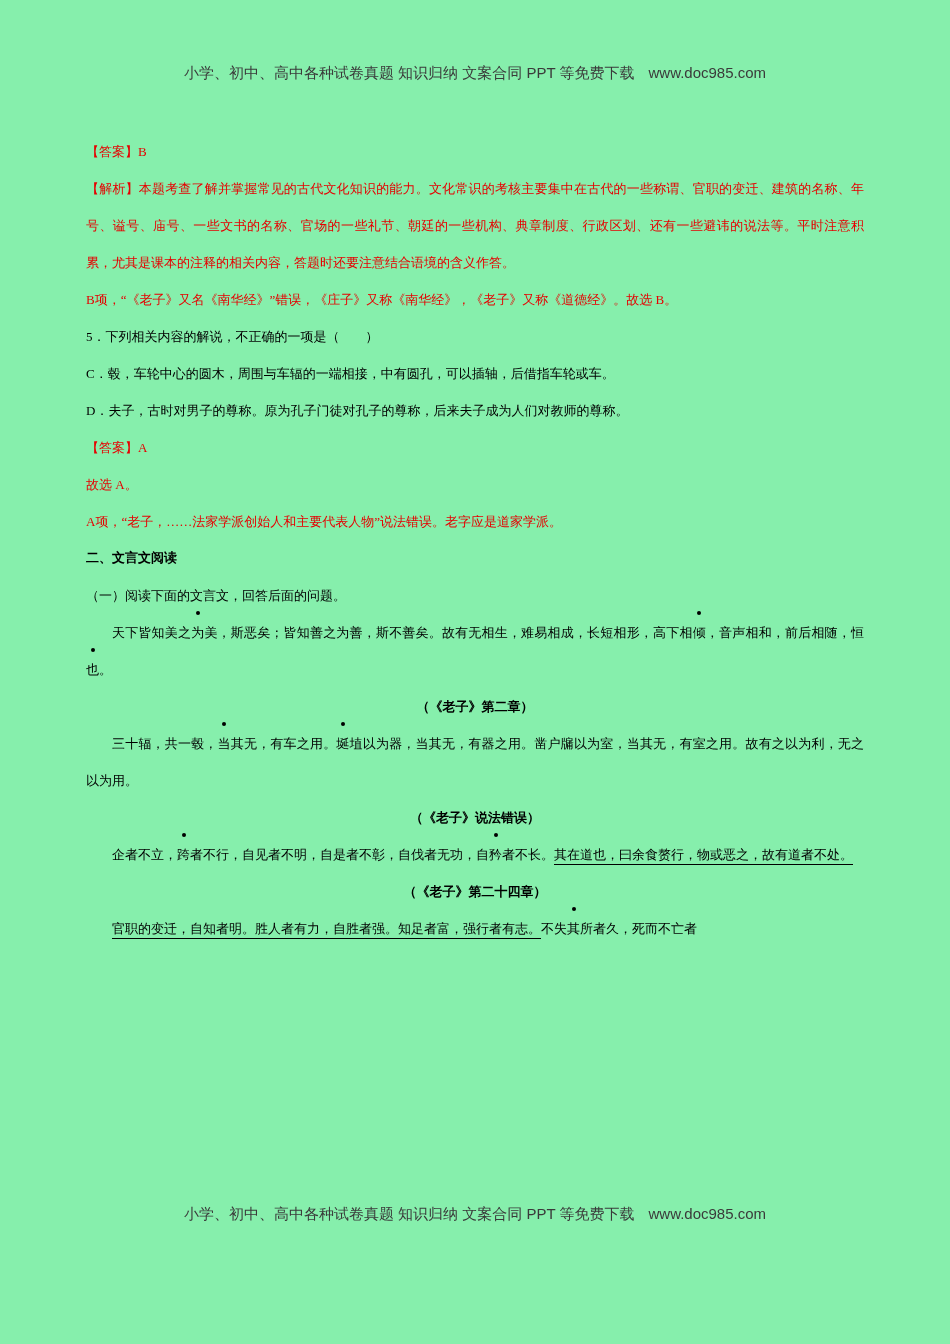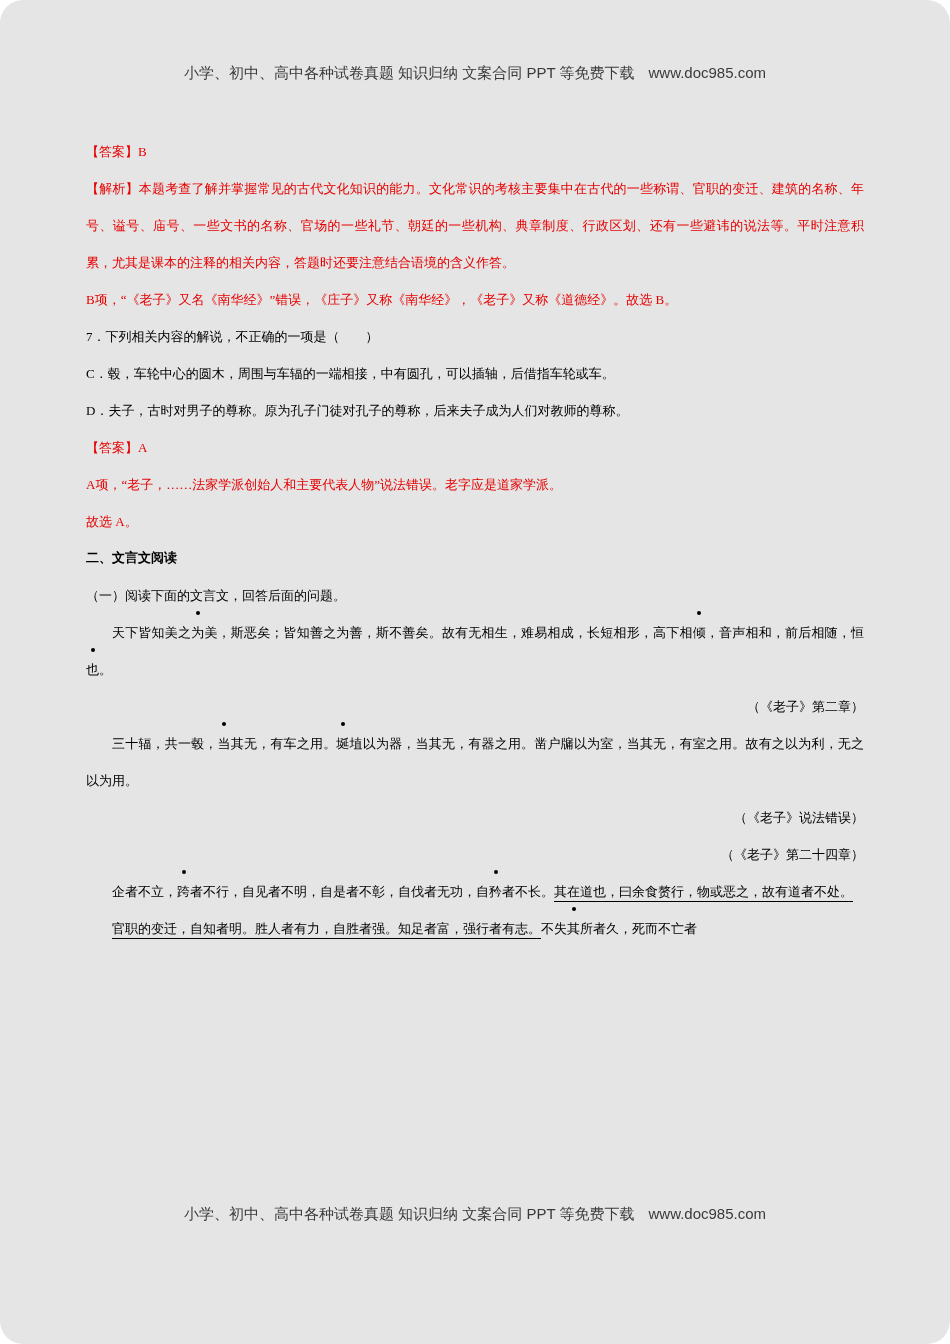--- a/index.html
+++ b/index.html
@@ -7,23 +7,22 @@
   body {
     width: 950px;
     height: 1344px;
     position: relative;
     font-family: "Liberation Serif", "DejaVu Serif", serif;
     color: #000000;
   }
   .page {
     position: absolute;
     inset: 0;
-    background: #e5e5e5;
+    background: #86efac;
     overflow: hidden;
-    border-radius: 23px;
   }
   .runner {
     position: absolute;
     left: 0;
     width: 100%;
     text-align: center;
     font-family: "Liberation Sans", "DejaVu Sans", sans-serif;
     font-size: 15px;
     color: #3a3a3a;
     white-space: nowrap;
@@ -42,21 +41,21 @@
     line-height: 37px;
     text-align: justify;
     color: #000000;
   }
   .para.red { color: var(--accent-red, #e60000); }
   .para.heading {
     font-family: Liberation Mono, monospace;
     font-weight: bold;
   }
   .para.indent { text-indent: 2em; }
-  .para.source { text-align: right; }
+  .para.source { text-align: center; font-weight: bold; }
   .dot {
     position: relative;
     display: inline-block;
     text-indent: 0;
   }
   .dot::after {
     content: "";
     position: absolute;
     width: 4px;
     height: 4px;
@@ -78,34 +77,34 @@
 <div class="page">
 
   <div class="runner header">
     <span>小学、初中、高中各种试卷真题 知识归纳 文案合同 PPT 等免费下载</span><a class="url" href="#">www.doc985.com</a>
   </div>
 
   <div class="content">
       <p class="para red"><span>【答案】B</span></p>
       <p class="para red"><span>【解析】本题考查了解并掌握常见的古代文化知识的能力。文化常识的考核主要集中在古代的一些称谓、官职的变迁、建筑的名称、年号、谥号、庙号、一些文书的名称、官场的一些礼节、朝廷的一些机构、典章制度、行政区划、还有一些避讳的说法等。平时注意积累，尤其是课本的注释的相关内容，答题时还要注意结合语境的含义作答。</span></p>
       <p class="para red"><span>B项，“《老子》又名《南华经》”错误，《庄子》又称《南华经》，《老子》又称《道德经》。故选 B。</span></p>
-      <p class="para black"><span>7．下列相关内容的解说，不正确的一项是（　　）</span></p>
+      <p class="para black"><span>5．下列相关内容的解说，不正确的一项是（　　）</span></p>
       <p class="para black"><span>C．毂，车轮中心的圆木，周围与车辐的一端相接，中有圆孔，可以插轴，后借指车轮或车。</span></p>
       <p class="para black"><span>D．夫子，古时对男子的尊称。原为孔子门徒对孔子的尊称，后来夫子成为人们对教师的尊称。</span></p>
       <p class="para red"><span>【答案】A</span></p>
+      <p class="para red"><span>故选 A。</span></p>
       <p class="para red"><span>A项，“老子，……法家学派创始人和主要代表人物”说法错误。老字应是道家学派。</span></p>
-      <p class="para red"><span>故选 A。</span></p>
       <p class="para heading"><span>二、文言文阅读</span></p>
       <p class="para black"><span>（一）阅读下面的文言文，回答后面的问题。</span></p>
       <p class="para black indent"><span>天下皆知美之</span><span class="dot">为</span><span>美，斯恶矣；皆知善之为善，斯不善矣。故有无相生，难易相成，长短相形，高下相</span><span class="dot">倾</span><span>，音声相和，前后相随，恒</span><span class="dot">也</span><span>。</span></p>
       <p class="para source"><span>（《老子》第二章）</span></p>
       <p class="para black indent"><span>三十辐，共一毂，</span><span class="dot">当</span><span>其无，有车之用。</span><span class="dot">埏</span><span>埴以为器，当其无，有器之用。凿户牖以为室，当其无，有室之用。故有之以为利，无之以为用。</span></p>
       <p class="para source"><span>（《老子》说法错误）</span></p>
+      <p class="para black indent"><span>企者不立，</span><span class="dot">跨</span><span>者不行，自见者不明，自是者不彰，自伐者无功，自</span><span class="dot">矜</span><span>者不长。</span><span class="ul">其在道也，曰余食赘行，物或恶之，故有道者不处。</span></p>
       <p class="para source"><span>（《老子》第二十四章）</span></p>
-      <p class="para black indent"><span>企者不立，</span><span class="dot">跨</span><span>者不行，自见者不明，自是者不彰，自伐者无功，自</span><span class="dot">矜</span><span>者不长。</span><span class="ul">其在道也，曰余食赘行，物或恶之，故有道者不处。</span></p>
       <p class="para black indent"><span class="ul">官职的变迁，自知者明。胜人者有力，自胜者强。知足者富，强行者有志。</span><span>不失</span><span class="dot">其</span><span>所者久，死而不亡者</span></p>
     </div>
 
   <div class="runner footer">
     <span>小学、初中、高中各种试卷真题 知识归纳 文案合同 PPT 等免费下载</span><a class="url" href="#">www.doc985.com</a>
   </div>
 
 </div>
 
 </body></html>

